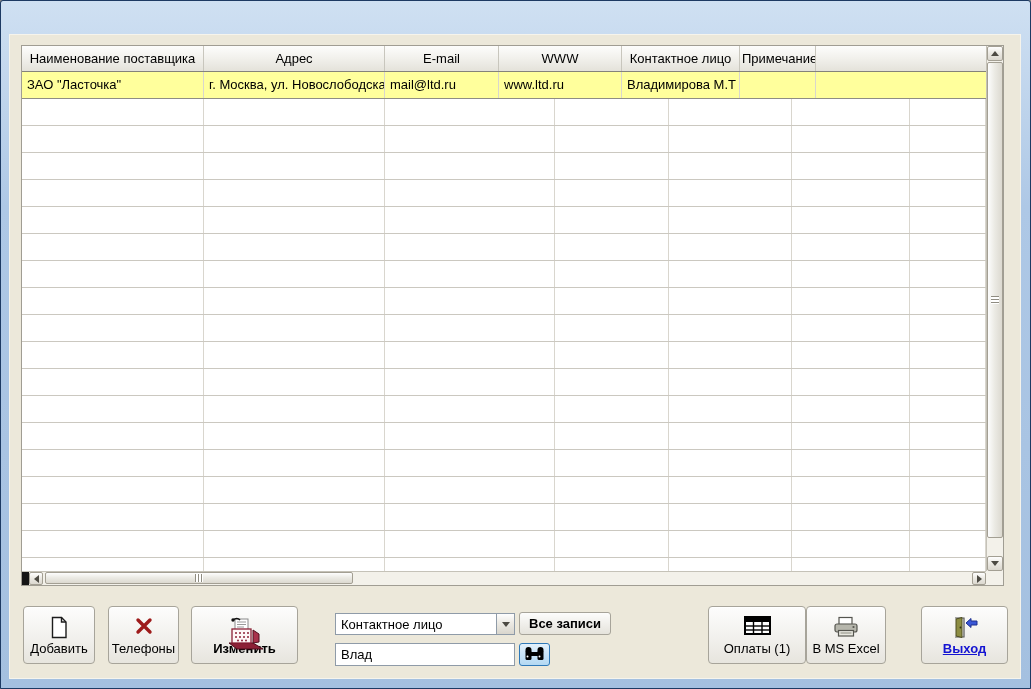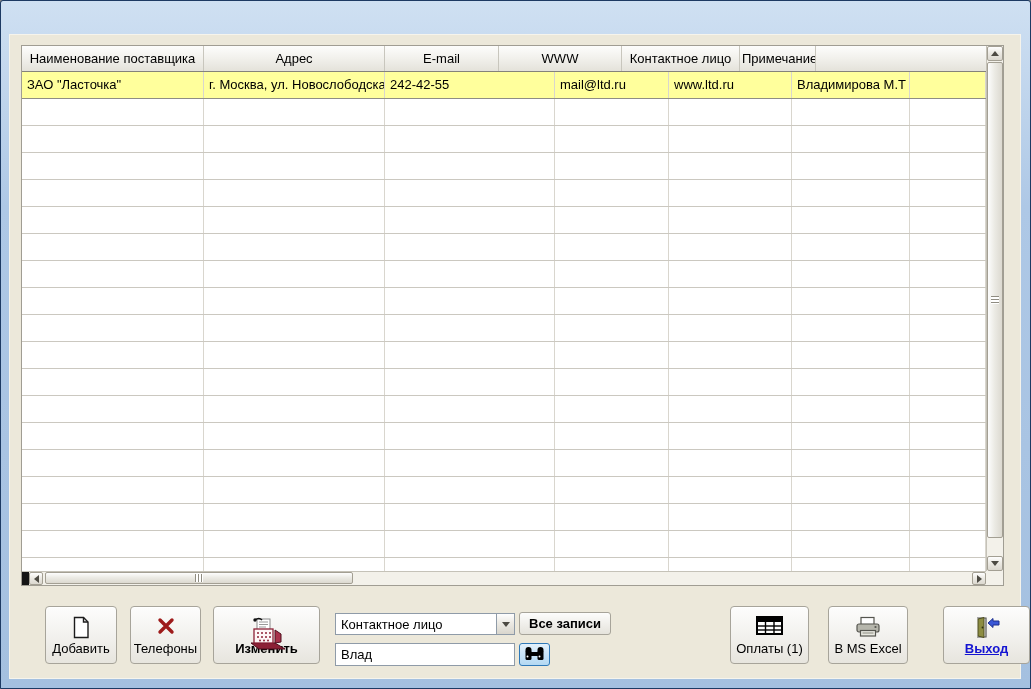--- a/index.html
+++ b/index.html
@@ -111,21 +111,20 @@
   .corner{ position:absolute; right:0; bottom:0; width:17px; height:14px; background:#f3f1ea; }
 
   
   .bigbtn{
     position:absolute; height:58px;
     border:1px solid #a7a49a; border-radius:4px;
     background:linear-gradient(#fdfdfc,#f3f2ef 48%,#e7e5de);
     box-shadow:inset 0 1px 0 #fff;
     display:flex; flex-direction:column; align-items:center; justify-content:flex-end;
     cursor:default;
-    margin-left:22px;
   }
   .bigbtn .ic{ position:absolute; top:9px; left:0; right:0; display:flex; justify-content:center; }
   .bigbtn .lbl{ margin-bottom:7px; font-size:13px; line-height:14px; white-space:nowrap; }
   .lbl.bold{ font-weight:bold; }
   .lbl.exit{ font-weight:bold; color:#1414d2; text-decoration:underline; }
 
   .search-label{ position:absolute; left:334px; top:595px; font-weight:bold; font-size:13px;margin-top:19px; }
   .combo{
     position:absolute; left:334px; top:612px; width:180px; height:22px;
     background:#fff; border:1px solid #8f9ba8; display:flex; align-items:center;
@@ -169,21 +168,20 @@
           <div class="th" style="width: 181px;">Адрес</div>
           <div class="th" style="width: 114px;">E-mail</div>
           <div class="th" style="width: 123px;">WWW</div>
           <div class="th" style="width: 118px;">Контактное лицо</div>
           <div class="th" style="width: 76px;">Примечание</div>
         </div>
       <div class="tbody">
           <div class="tr selected">
             <div class="td" style="width: 182px;">ЗАО "Ласточка"</div>
             <div class="td" style="width: 181px;">г. Москва, ул. Новослободская, д. 1</div>
-            <div class="td" style="width: 170px;">242-42-55</div>
             <div class="td" style="width: 114px;">mail@ltd.ru</div>
             <div class="td" style="width: 123px;">www.ltd.ru</div>
             <div class="td" style="width: 118px;">Владимирова М.Т</div>
             <div class="td" style="width: 76px;"></div>
           </div>
           <div class="tr">
             <div class="td" style="width: 182px;"></div>
             <div class="td" style="width: 181px;"></div>
             <div class="td" style="width: 170px;"></div>
             <div class="td" style="width: 114px;"></div>
@@ -445,21 +443,21 @@
         <circle cx="16.5" cy="4" r="3" fill="#000"></circle>
         <rect x="1.5" y="4" width="6" height="10" rx="1.5" fill="#000"></rect>
         <rect x="13.5" y="4" width="6" height="10" rx="1.5" fill="#000"></rect>
         <rect x="7" y="6" width="7" height="4" fill="#000"></rect>
         <circle cx="3.5" cy="10.5" r="1" fill="#fff"></circle>
         <circle cx="15.5" cy="10.5" r="1" fill="#fff"></circle>
       </svg>
     </span>
   </div>
 
-  <div class="bigbtn" style="left:707px; width:79px; top:605px;">
+  <div class="bigbtn" style="left:707px; width:98px; top:605px;">
     <span class="ic">
       <svg width="27" height="19" viewBox="0 0 27 19">
         <rect x="1" y="1" width="25" height="17" fill="#fff" stroke="#000" stroke-width="2"></rect>
         <rect x="1" y="1" width="25" height="5" fill="#000"></rect>
         <line x1="1" y1="10" x2="26" y2="10" stroke="#000" stroke-width="1.4"></line>
         <line x1="1" y1="14" x2="26" y2="14" stroke="#000" stroke-width="1.4"></line>
         <line x1="9.5" y1="6" x2="9.5" y2="18" stroke="#000" stroke-width="1.4"></line>
         <line x1="18" y1="6" x2="18" y2="18" stroke="#000" stroke-width="1.4"></line>
       </svg>
     </span>

